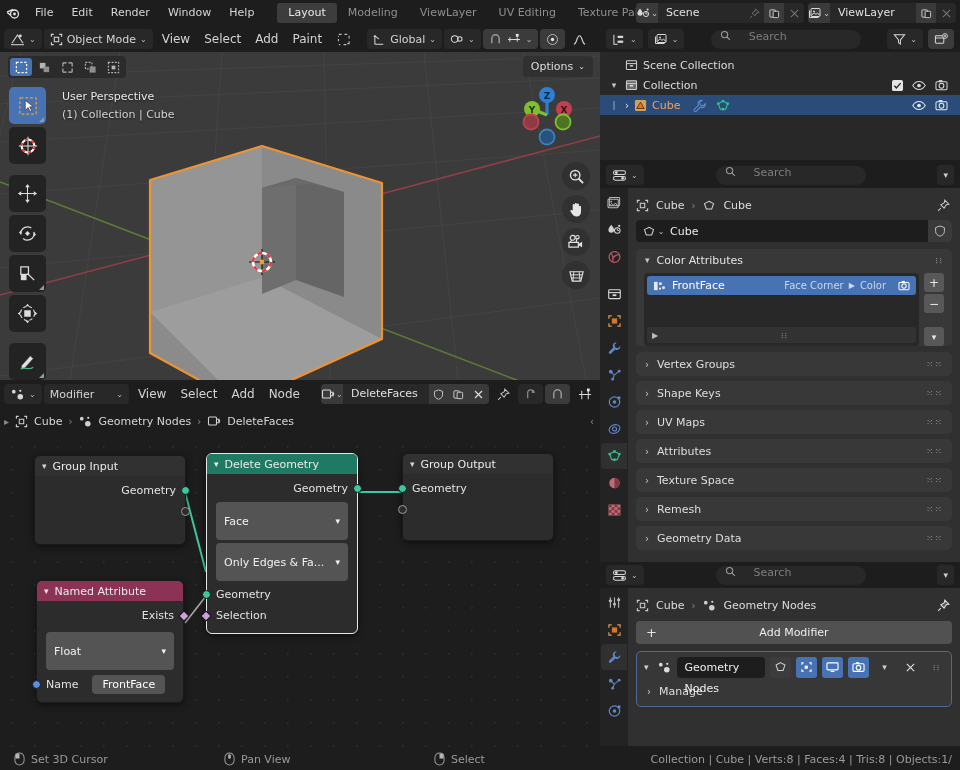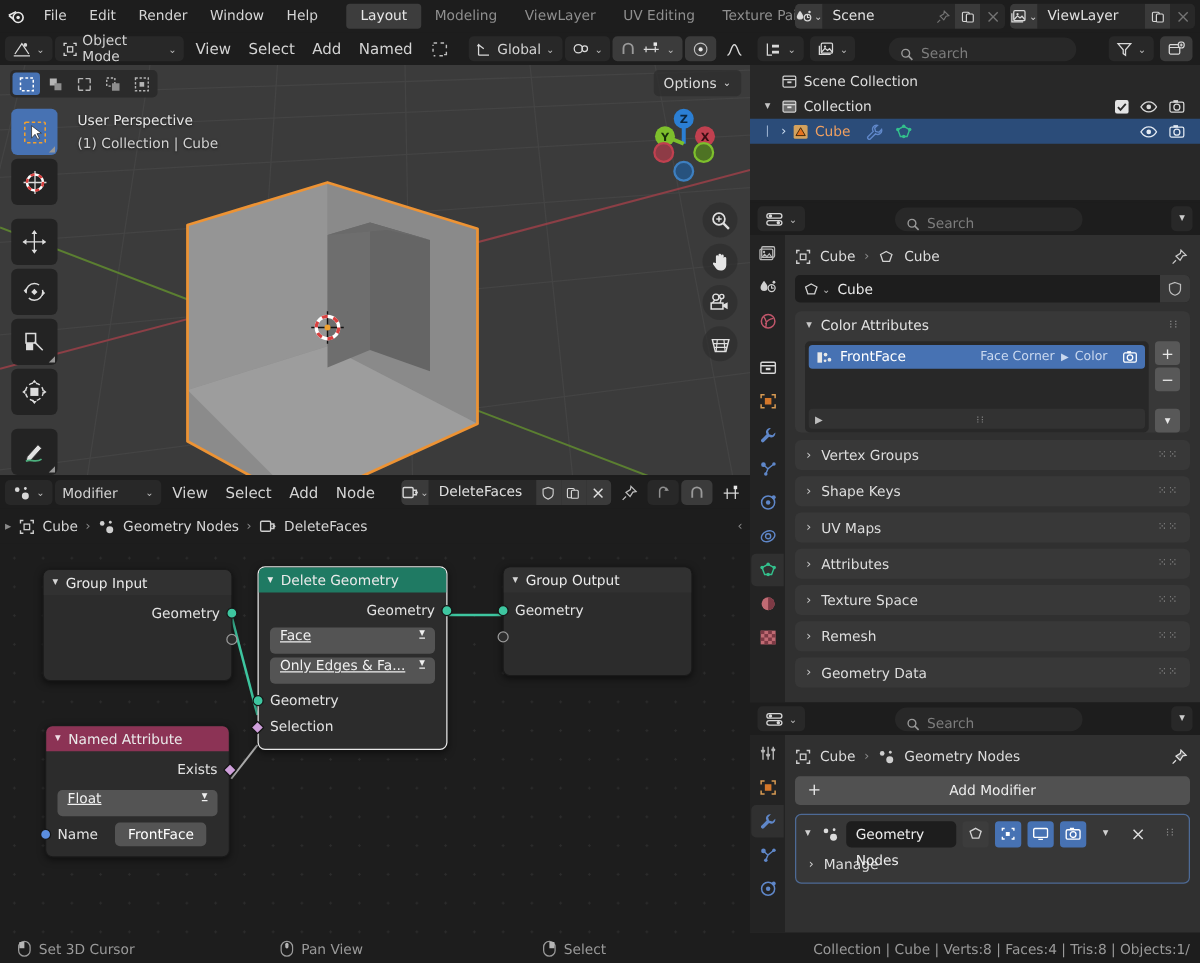--- a/index.html
+++ b/index.html
@@ -107,37 +107,37 @@
   .node.selected { border:1px solid #e8e8e8; }
   .node-head { height:20px; border-radius:5px 5px 0 0; display:flex; align-items:center; gap:6px; padding:0 7px; font-size:11px; color:#eaeaea; }
   .node-body { padding:4px 0 7px 0; position:relative; }
   .sockrow { height:21px; display:flex; align-items:center; position:relative; padding:0 9px; font-size:11px; color:#e2e2e2; }
   .sockrow.out { justify-content:flex-end; }
   .sock { position:absolute; width:9px; height:9px; border-radius:50%; border:1px solid #161616; top:50%; margin-top:-4.5px; }
   .sock.left { left:-5px; }
   .sock.right { right:-5px; }
   .sock.diamond { border-radius:1px; transform:rotate(45deg); width:8px; height:8px; margin-top:-4px; }
   .nodedrop {
-    margin:3px 9px; height:21px; border-radius:4px; background:#545454;
-    display:flex; justify-content:space-between; padding:0 8px;
-    font-size:11px; color:#f0f0f0;text-decoration:underline;
+    margin:3px 9px; height:38px; border-radius:4px; background:#545454;
+    display:flex; align-items:center; justify-content:space-between; padding:0 8px;
+    font-size:11px; color:#f0f0f0;
   }
   .nodefield {
     display:flex; align-items:center; gap:0; padding:0 9px; height:22px; font-size:11px; color:#e2e2e2;
   }
   .fieldbox { background:#545454; border-radius:4px; height:19px; line-height:19px; padding:0 10px; color:#fff; font-size:11px; }
 
   
   .out-header {
     position:absolute; left:600px; top:26px; width:360px; height:26px;
     background:#1d1d1d; display:flex; align-items:center; gap:5px; padding:0 6px;
   }
   .searchbox {
-    flex:1; height:19px; background:#282828; border-radius:10px; display:flex; align-items:flex-end;
-    gap:6px; padding:0 9px; color:#7d7d7d; font-size:11px; max-width:150px;
+    flex:1; height:19px; background:#282828; border-radius:10px; display:flex; align-items:flex-start;
+    gap:18px; padding:0 9px; color:#7d7d7d; font-size:11px; max-width:150px;
   }
   .outliner { position:absolute; left:600px; top:52px; width:360px; height:108px; background:#282828; padding-top:3px; }
   .out-row { height:20px; display:flex; align-items:center; gap:5px; padding-left:8px; font-size:11px; color:#dcdcdc; position:relative; }
   .out-row.sel { background:#2b4c79; }
   .out-right { position:absolute; right:12px; display:flex; align-items:center; gap:9px; }
 
   
   .p1-header { position:absolute; left:600px; top:162px; width:360px; height:26px; background:#1d1d1d; display:flex; align-items:center; gap:6px; padding:0 6px; }
   .p1 { position:absolute; left:600px; top:188px; width:360px; height:374px; background:#303030; }
   .tabcol { position:absolute; left:0; top:0; width:28px; height:100%; background:#232323;
@@ -283,21 +283,21 @@
           <path d="M1.5 4V1.5H4 M10 1.5h2.5V4 M12.5 10v2.5H10 M4 12.5H1.5V10" fill="none" stroke="#d8d8d8" stroke-width="1.2"></path>
           <rect x="4.6" y="4.6" width="4.8" height="4.8" fill="none" stroke="#d8d8d8" stroke-width="1.1"></rect>
         </svg>
       <span>Object Mode</span>
       <span style="font-size:8px;color:#bbb">⌄</span>
     </div>
     <div id="vpmenus" style="display:flex;align-items:center">
         <div class="hmenu">View</div>
         <div class="hmenu">Select</div>
         <div class="hmenu">Add</div>
-        <div class="hmenu">Named</div>
+        <div class="hmenu">Paint</div>
       </div>
     <div class="hbtn flat">
       <svg width="14" height="13" viewBox="0 0 15 14">
           <path d="M2 1.5h3 M8 1.5h3 M13 3v3 M13 9v2.5h-2 M7 12.5h3 M2 12.5h1.5 M1.5 9V6.5 M1.5 4V3" stroke="#bdbdbd" stroke-width="1.2" fill="none"></path>
         </svg>
     </div>
     <div class="sepgap"></div>
     <div class="hbtn">
       <svg width="13" height="13" viewBox="0 0 14 14">
           <path d="M2 12 V3 M2 12 H11 M2 3 l4.5 3.5" stroke="#d8d8d8" stroke-width="1.1" fill="none"></path>

